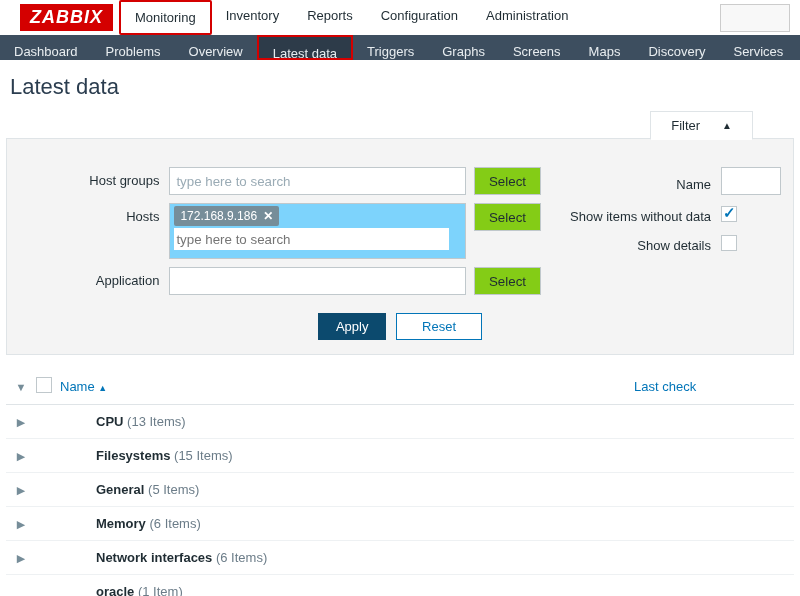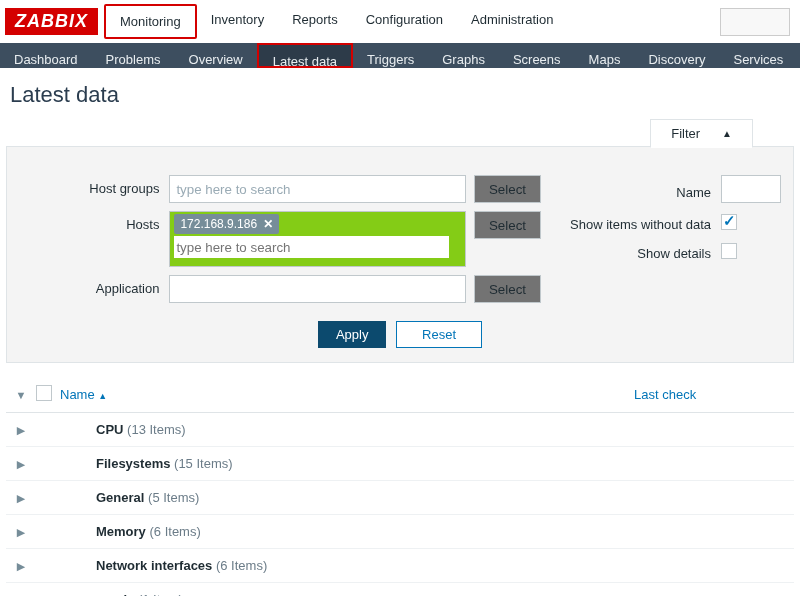--- a/index.html
+++ b/index.html
@@ -1,18 +1,18 @@
 <!DOCTYPE html>
 <html><head>
 <meta charset="utf-8">
 <style>
 * { box-sizing: border-box; margin: 0; padding: 0; font-family: Arial, Helvetica, sans-serif; }
 body { font-size: 13px; color: #1f2c33; background: #fff; }
 
-.logo-bar { display: flex; align-items: center; height: 43px; padding-left: 5px; }
+.logo-bar { display: flex; align-items: center; height: 35px; padding-left: 20px; }
 .logo { background: #d40000; color: #fff; font-weight: bold; font-style: italic; font-size: 18px; letter-spacing: 1px; padding: 3px 10px; font-family: 'Arial Black', Arial; }
 .top-tabs { display: flex; margin-left: 6px; }
 .top-tab { padding: 8px 14px; color: #1f2c33; cursor: pointer; }
 .top-tab.active { border: 2px solid #d40000; border-radius: 2px; }
 .search-box { margin-left: auto; margin-right: 10px; }
 .search-box input { width: 70px; height: 28px; border: 1px solid #ccc; background: #f8f8f8; padding: 0 6px; }
 
 .sub-nav { background: #3d4e5f; display: flex; height: 25px; align-items: stretch; }
 .sub-nav-item { color: #e8edf0; padding: 9px 14px; cursor: pointer; font-size: 13px; }
 .sub-nav-item.active { background: #2d3b49; border-bottom: 3px solid #4aa3df; border: 2px solid #d40000; }
@@ -22,25 +22,25 @@
 .filter-wrap { background: #f4f4f4; border: 1px solid #dfe4e7; margin: 0 6px; padding-bottom: 14px; position: relative; }
 .filter-tab { position: absolute; right: 40px; top: -28px; background: #fff; border: 1px solid #dfe4e7; border-bottom: 1px solid #fff; padding: 6px 20px; cursor: pointer; display: flex; align-items: center; gap: 22px; }
 .filter-tab .tri { font-size: 10px; }
 .filter-body { padding: 28px 14px 0 14px; display: flex; }
 .filter-left { width: 520px; }
 .filter-row { display: flex; align-items: flex-start; margin-bottom: 8px; }
 .filter-label { width: 150px; text-align: right; padding-right: 10px; padding-top: 6px; color: #1f2c33; }
 .filter-input-col { width: 300px; }
 .filter-input { width: 100%; border: 1px solid #c0c8cc; height: 28px; padding: 0 6px; color: #768d99; background: #fff; }
 .filter-input::placeholder { color: #9aabb5; }
-.tag-box { width: 100%; border: 1px solid #c0c8cc; background: #84cc16; padding: 2px 16px 0 4px; min-height: 56px; }
+.tag-box { width: 100%; border: 1px solid #c0c8cc; background: #7dd3fc; padding: 2px 16px 0 4px; min-height: 56px; }
 .tag { display: inline-flex; align-items: center; background: #768d99; color: #fff; padding: 3px 6px; border-radius: 2px; font-size: 12px; margin-bottom: 2px; }
 .tag .x { margin-left: 6px; cursor: pointer; font-weight: bold; }
 .tag-box input { border: none; outline: none; width: 100%; height: 22px; padding: 2px 2px; color: #768d99; }
-.select-btn { margin-left: 8px; height: 28px; padding: 0 14px; background: #737373; border: 1px solid #c0c8cc; color: #1f2c33; cursor: pointer; }
+.select-btn { margin-left: 8px; height: 28px; padding: 0 14px; background: #84cc16; border: 1px solid #c0c8cc; color: #1f2c33; cursor: pointer; }
 .filter-right { margin-left: auto; }
 .filter-right .filter-row { align-items: center; }
 .filter-right .filter-label { width: 180px; }
 .chk { width: 16px; height: 16px; border: 1px solid #c0c8cc; background: #fff; display: inline-block; position: relative; cursor: pointer; }
 .chk.checked::after { content: "✓"; color: #0275b8; position: absolute; left: 1px; top: -3px; font-size: 15px; font-weight: bold; }
 .name-input { width: 60px; height: 28px; border: 1px solid #c0c8cc; padding: 0 6px; }
 
 .action-row { text-align: center; margin-top: 10px; }
 .btn-apply { background: #0c4a6e; color: #fff; border: none; padding: 6px 18px; cursor: pointer; font-size: 13px; }
 .btn-reset { background: #fff; color: #0275b8; border: 1px solid #0275b8; padding: 5px 25px; cursor: pointer; font-size: 13px; margin-left: 6px; }

